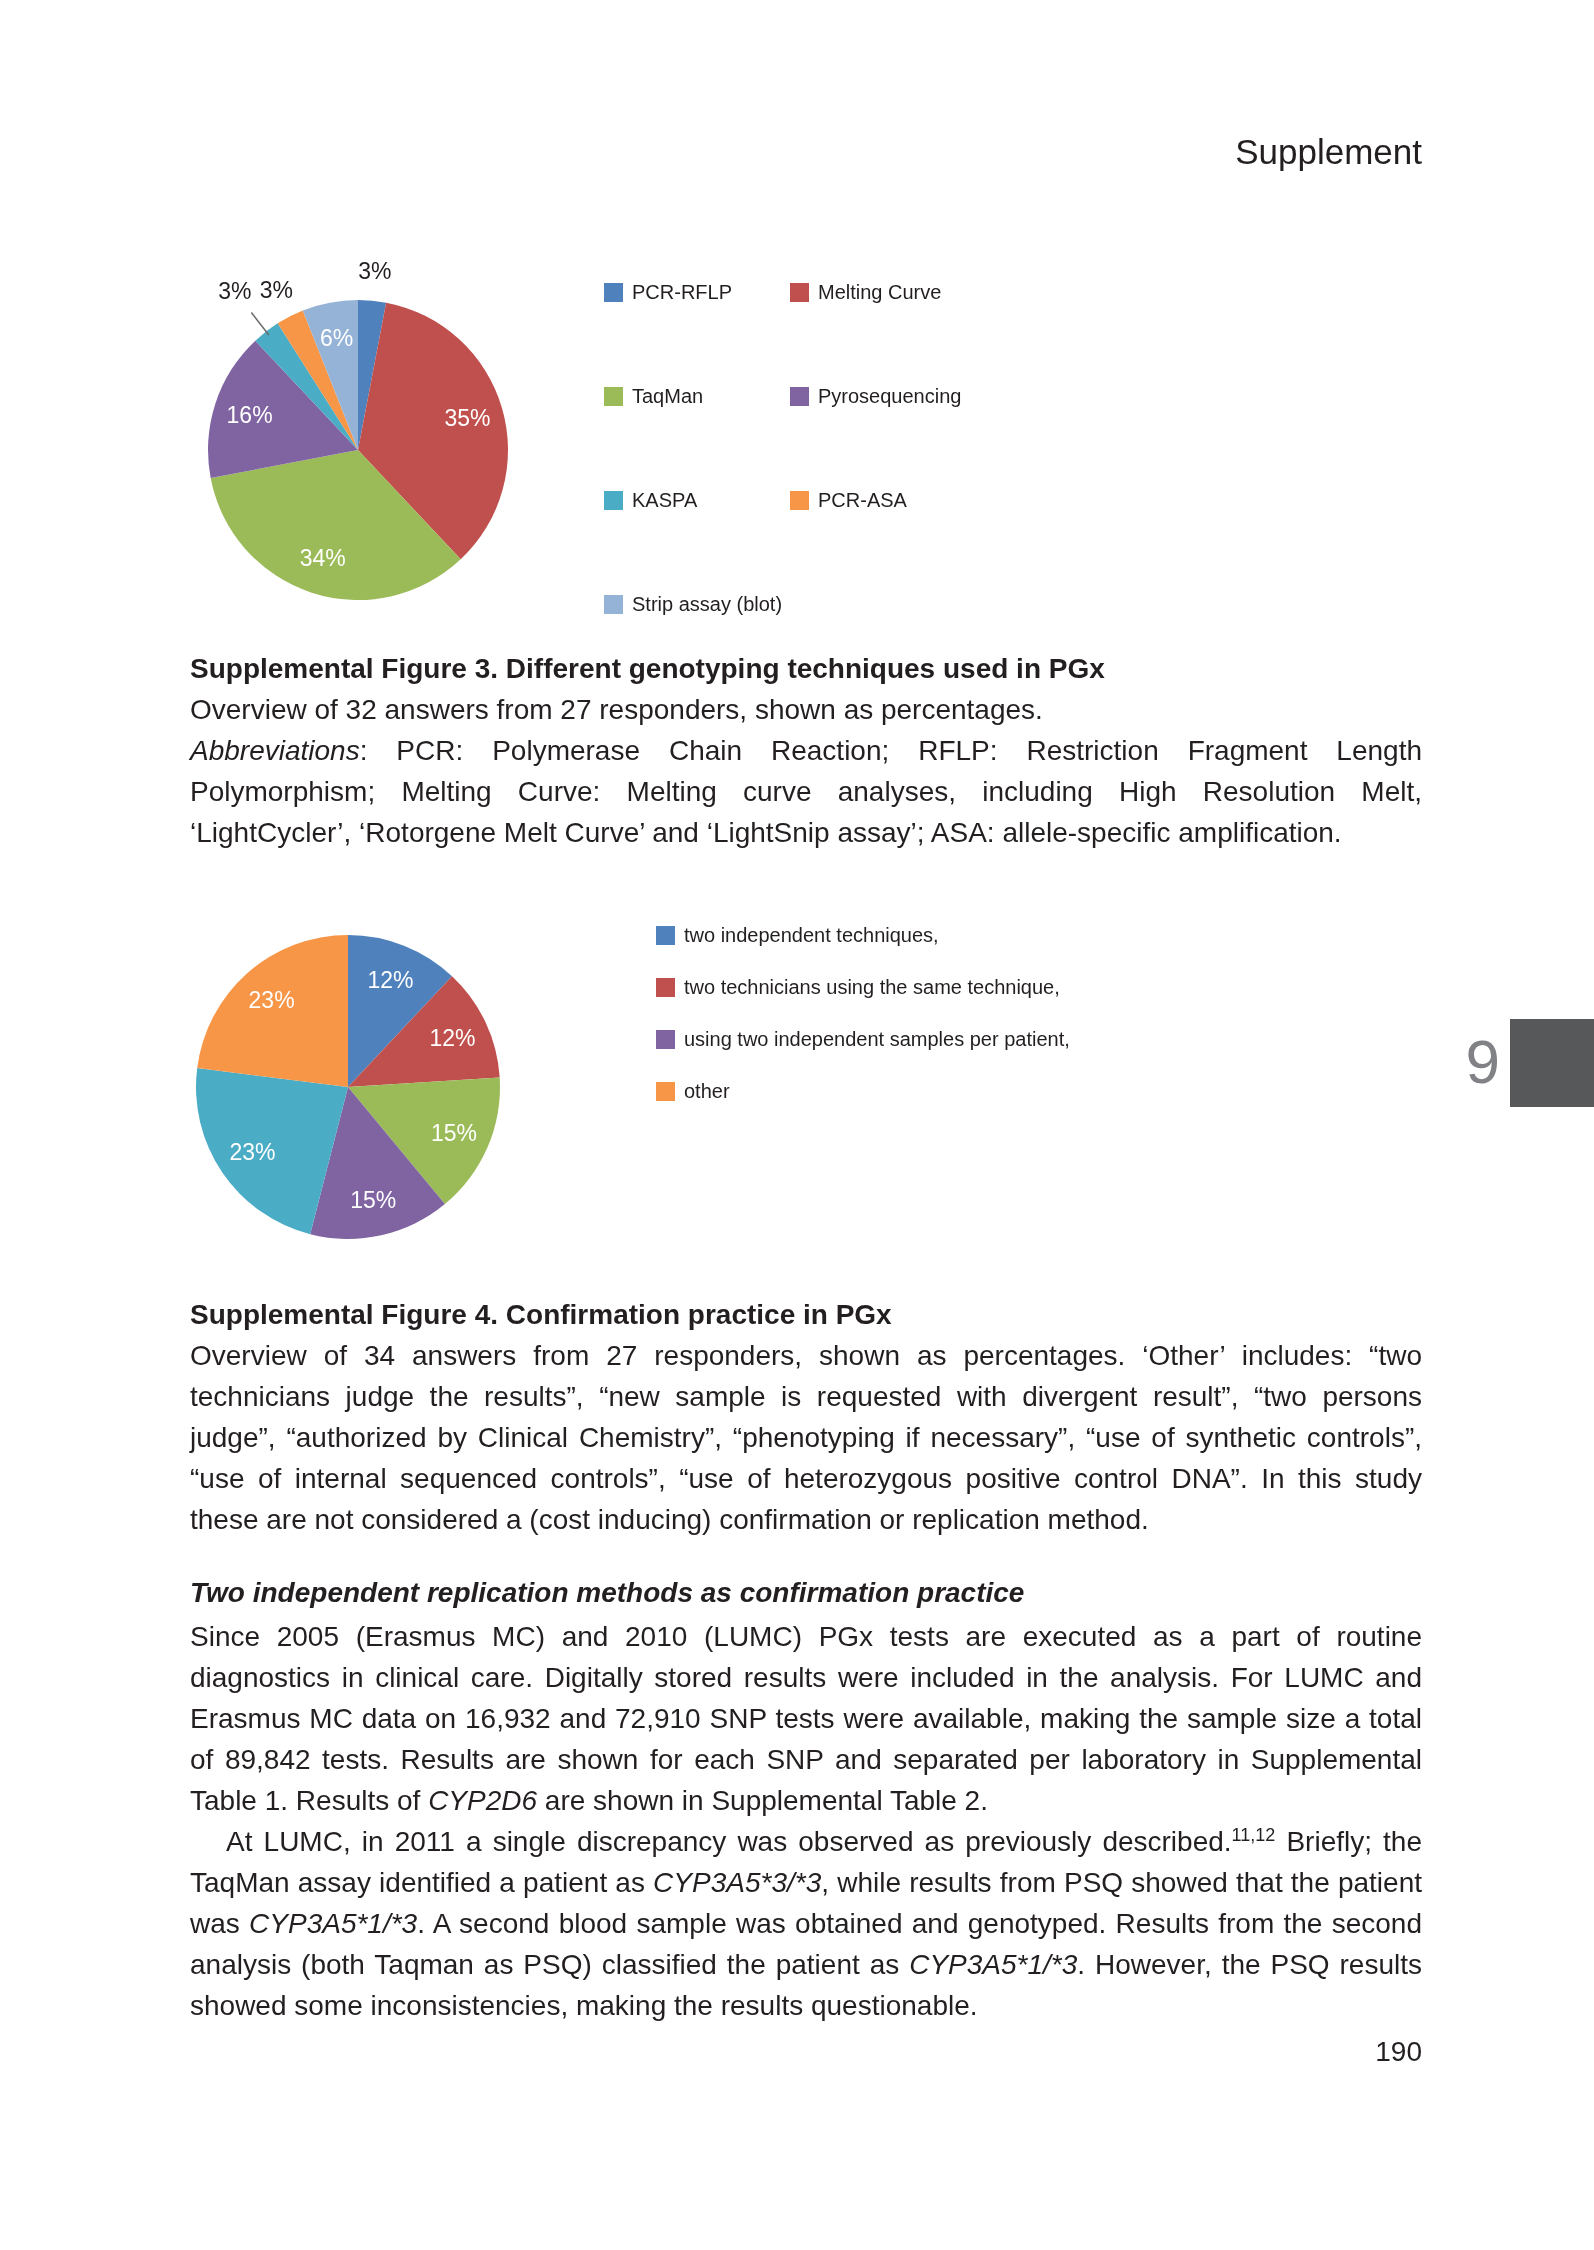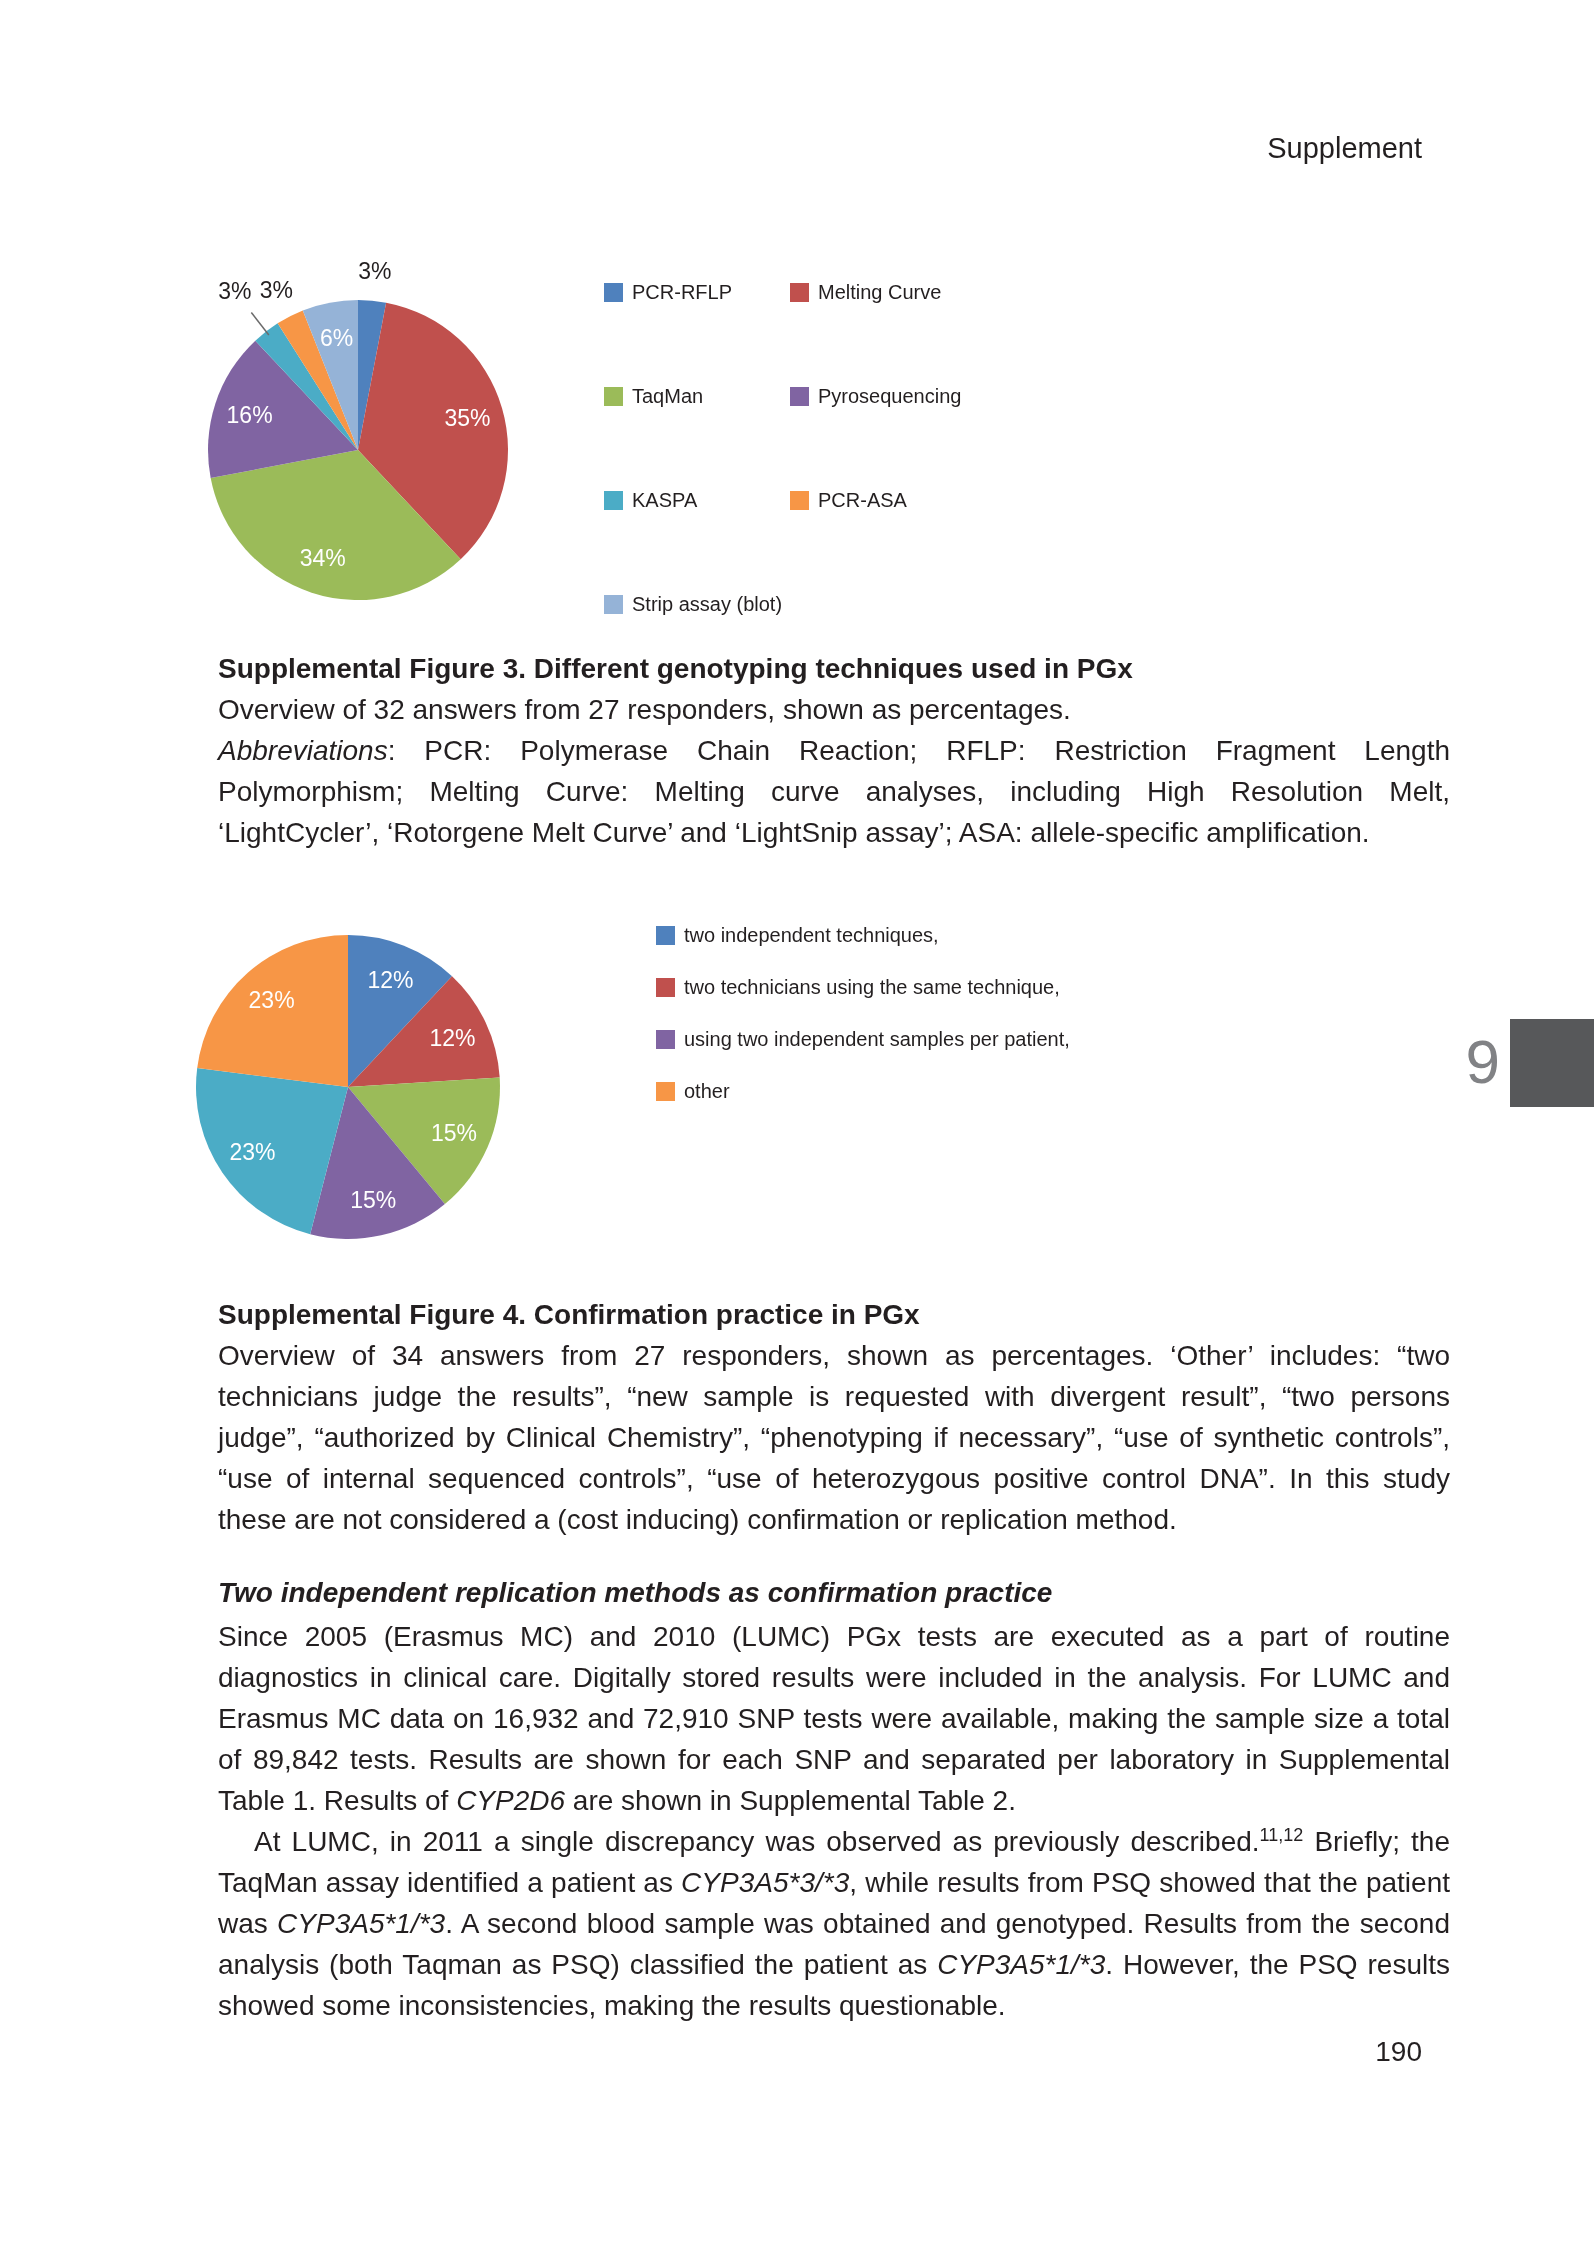--- a/index.html
+++ b/index.html
@@ -10,32 +10,31 @@
     height: 2250px;
     background: #ffffff;
     font-family: "Liberation Sans", sans-serif;
     color: #231f20;
     overflow: hidden;
   }
   .running-header {
     position: absolute;
     top: 132px;
     right: 172px;
-    font-size: 29px;
+    font-size: 35px;
   }
   .block {
     position: absolute;
     left: 190px;
     width: 1232px;
   }
   .body-text {
     font-size: 28px;
     line-height: 41px;
     text-align: justify;
-    margin-left: 28px;
   }
   .fig-title { font-weight: bold; }
   .it { font-style: italic; }
   .sup { vertical-align: super; font-size: 18px; line-height: 0; }
   #fig3-caption { top: 648px; }
   #fig4-caption { top: 1294px; }
   #section-heading {
     top: 1572px;
     font-weight: bold;
     font-style: italic;

